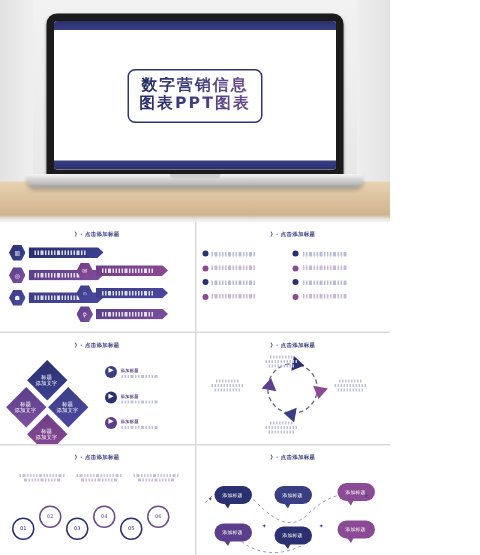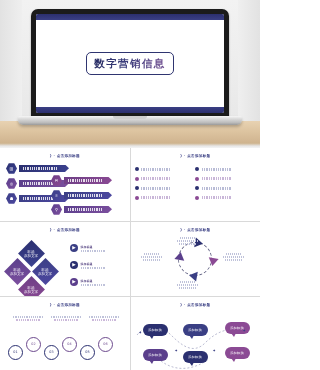--- a/index.html
+++ b/index.html
@@ -139,20 +139,21 @@
     <div class="desk"></div>
     <div class="desk-edge"></div>
 
     <div class="laptop">
       <div class="lid">
         <div class="screen">
           <div class="screen-topbar"></div>
           <div class="screen-body">
             <div class="title-box">
               <div class="title-l1">数字营销信息</div>
+              <div class="title-l2">图表PPT图表</div>
             </div>
           </div>
           <div class="screen-botbar"></div>
         </div>
       </div>
       <div class="base"></div>
       <div class="notch"></div>
     </div>
   </div>
 

